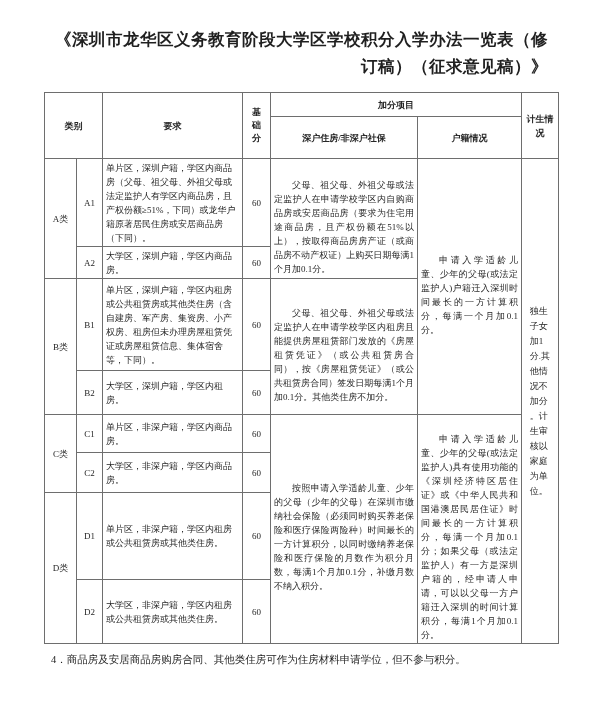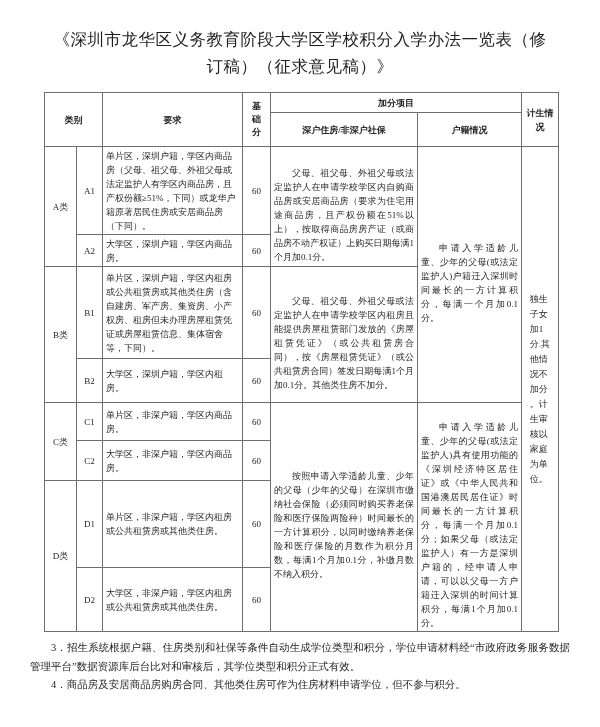--- a/index.html
+++ b/index.html
@@ -8,43 +8,43 @@
     background:#ffffff;
     font-family:"Liberation Serif","DejaVu Serif",serif;
     color:#1f1f1f;
     overflow:hidden;
   }
   .page{width:600px;height:727px;position:relative;background:#fff;}
   .title{
     margin:0;
     padding:26px 52px 8px 52px;
     font-size:16.5px;
-    font-weight:normal;
-    text-align:center;
+    font-weight:bold;
+    text-align:right;
     line-height:27px;
     letter-spacing:0.5px;
   }
   table.points{
     border-collapse:collapse;
     table-layout:fixed;
     margin:4px 0 0 44px;
     width:514px;
     font-size:9px;
     line-height:14px;
     color:#262626;
   }
   table.points td{
     border:1px solid #6e6e6e;
     padding:1px 3px;
     vertical-align:middle;
     word-break:break-all;
   }
   td.center{text-align:center;margin-left:44px;}
   td.hcell{text-align:center;font-weight:bold;}
-  .vert-head{width:1.2em;margin:0 auto;line-height:13px;text-align:center;}
+  .vert-head{width:1.2em;margin:12px auto;line-height:13px;text-align:center;}
   .narrow-wrap{width:2.3em;margin:4px auto;line-height:15px;text-align:left;line-break:anywhere;}
   td.para{text-align:justify;}
   td.para .ind{text-indent:2em;display:block;margin-top:16px;}
   tr.hr1{height:20px;}
   tr.hr2{height:34px;}
   tr.ra1{height:88px;}
   tr.ra2{height:32px;}
   tr.rb1{height:92px;}
   tr.rb2{height:44px;}
   tr.rc1{height:38px;}
@@ -159,18 +159,17 @@
 
     <tr class="rd2">
       <td class="center">D2</td>
       <td class="req"><b>大学区</b><span>，非深户籍，学区内租房或公共租赁房或其他类住房。</span></td>
       <td class="center">60</td>
     </tr>
   </tbody>
     </table>
 
   <div class="notes">
-    <p>3．招生系统根据户籍、住房类别和社保等条件自动生成学位类型和积分，学位申请材料经“市政府政务服务数据管理平台”数据资源库后台比对和审核后，其学位类型和积分正式有效。</p>
     <p>4．商品房及安居商品房购房合同、其他类住房可作为住房材料申请学位，但不参与积分。</p>
 
   </div>
 
 </div>
 
 </body></html>

